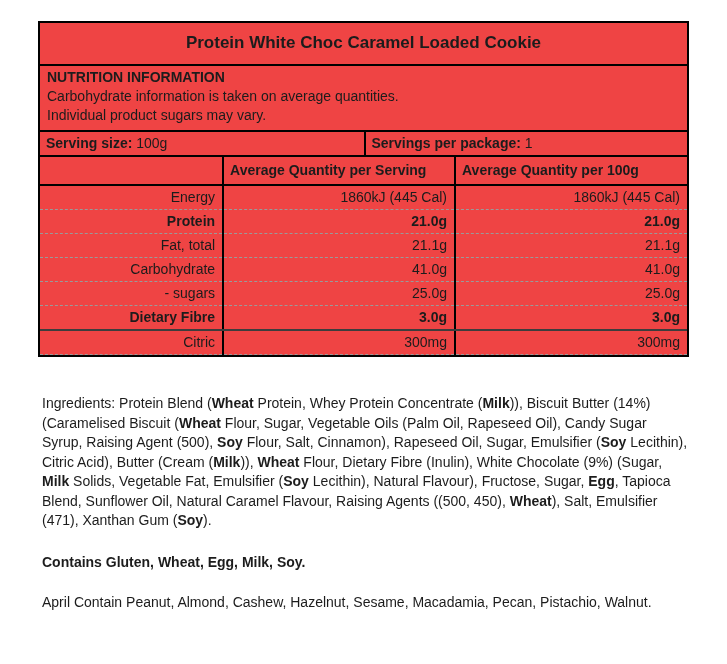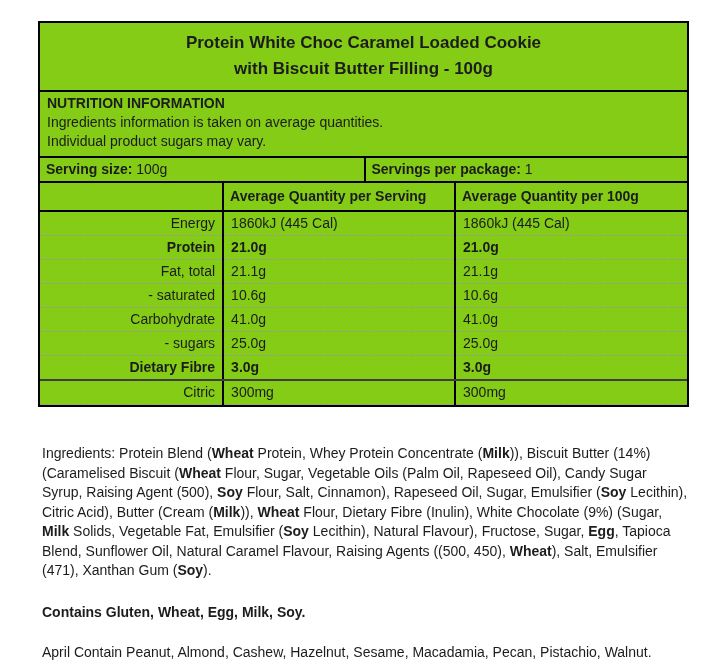--- a/index.html
+++ b/index.html
@@ -16,21 +16,21 @@
     overflow: hidden;
   }
   .bold { font-weight: bold; }
 
   
   .label {
     margin: 21px 0 0 38px;
     width: 651px;
     border: 2px solid #000;
     box-sizing: border-box;
-    background: #84cc16;
+    background: #ef4444;
   }
   .title-box {
     text-align: center;
     font-weight: bold;
     font-size: 17px;
     line-height: 26px;
     padding: 7px 8px 8px 8px;
     border-bottom: 2px solid #000;
   }
   .info-box {
@@ -72,21 +72,21 @@
     text-align: left;
     border-bottom: 2px solid #000;
     padding: 4px 6px;
   }
   table.nutrition th + th,
   table.nutrition td + td {
     border-left: 2px solid #000;
   }
   table.nutrition tbody td {
     border-bottom: 1px dashed #9a9a9a;
-    text-align: left;
+    text-align: right;
   }
   table.nutrition tbody td:first-child { text-align: right; }
   table.nutrition tbody tr.bold td { font-weight: bold; }
   table.nutrition tbody tr.solid-rule td { border-bottom: 2px solid #3d3d3d; }
 
   
   .ingredients {
     margin: 37px 38px 0 42px;
     line-height: 19.5px;
   }
@@ -100,26 +100,25 @@
     line-height: 19px;
   }
 </style>
 </head>
 <body>
 
 <div class="label">
 
   <div class="title-box">
     <div>Protein White Choc Caramel Loaded Cookie</div>
-    <div>with Biscuit Butter Filling - 100g</div>
   </div>
 
   <div class="info-box">
     <div class="bold">NUTRITION INFORMATION</div>
-    <div>Ingredients information is taken on average quantities.</div>
+    <div>Carbohydrate information is taken on average quantities.</div>
     <div>Individual product sugars may vary.</div>
   </div>
 
   <div class="serving-row">
     <div class="serving-cell">
       <span class="bold">Serving size:</span>
       <span>100g</span>
     </div>
     <div class="serving-cell">
       <span class="bold">Servings per package:</span>
@@ -150,25 +149,20 @@
           <td>Protein</td>
           <td>21.0g</td>
           <td>21.0g</td>
         </tr>
         <tr>
           <td>Fat, total</td>
           <td>21.1g</td>
           <td>21.1g</td>
         </tr>
         <tr>
-          <td>- saturated</td>
-          <td>10.6g</td>
-          <td>10.6g</td>
-        </tr>
-        <tr>
           <td>Carbohydrate</td>
           <td>41.0g</td>
           <td>41.0g</td>
         </tr>
         <tr>
           <td>- sugars</td>
           <td>25.0g</td>
           <td>25.0g</td>
         </tr>
         <tr class="bold solid-rule">

